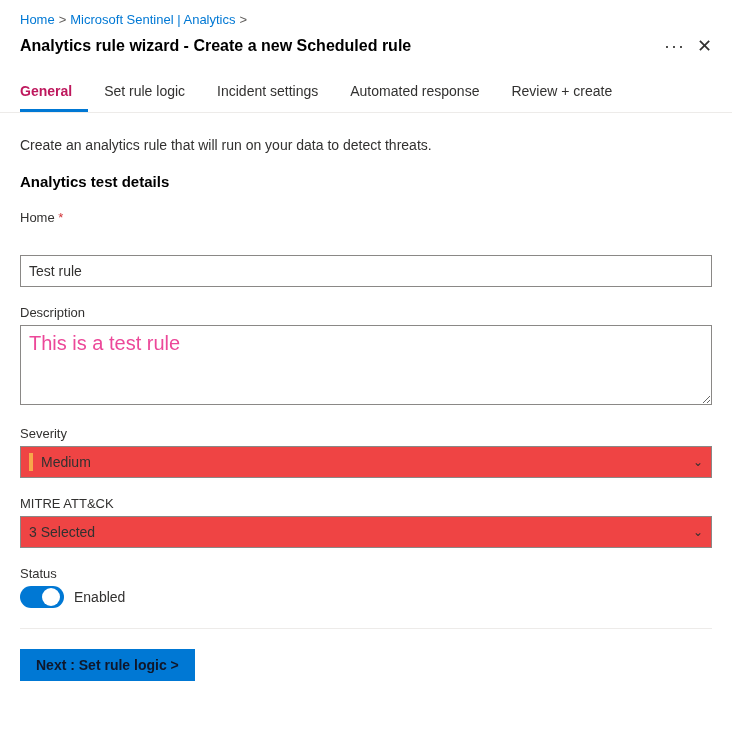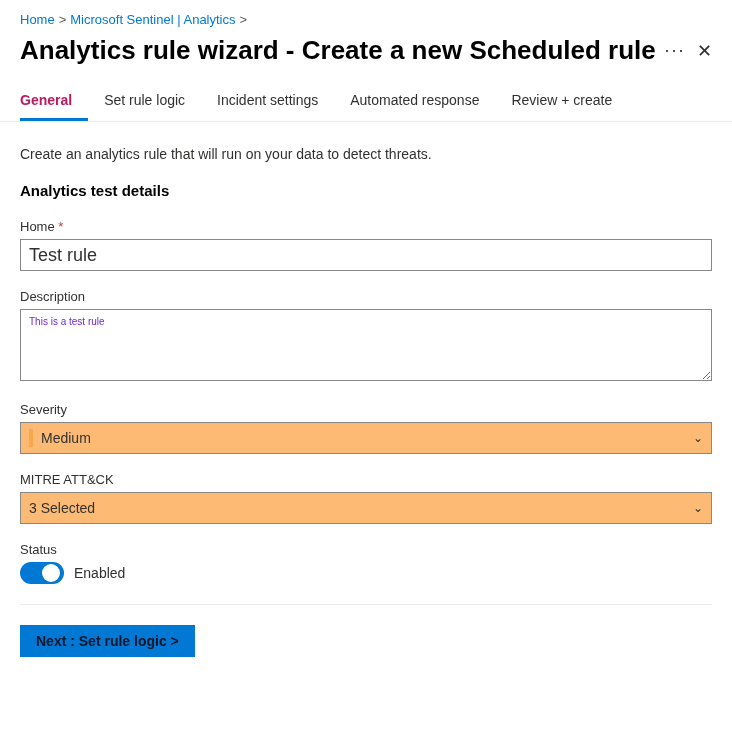--- a/index.html
+++ b/index.html
@@ -25,21 +25,21 @@
     .breadcrumb-sep {
       color: #605e5c;
     }
     .page-title-row {
       display: flex;
       align-items: center;
       justify-content: space-between;
       padding: 0 20px 16px;
     }
     .page-title {
-      font-size: 26px;
+      font-size: 16px;
       font-weight: 600;
       color: #000;
     }
     .title-actions {
       display: flex;
       align-items: center;
       gap: 12px;
     }
     .ellipsis-btn {
       background: none;
@@ -107,45 +107,46 @@
       display: block;
     }
     .required-star {
       color: #d13438;
     }
     .text-input {
       width: 100%;
       height: 32px;
       border: 1px solid #8a8886;
       padding: 0 8px;
-      font-size: 18px;
+      font-size: 14px;
       font-family: inherit;
       color: #323130;
       outline: none;
+      margin-top: 25px;
     }
     .textarea-input {
       width: 100%;
-      height: 72px;
+      height: 80px;
       border: 1px solid #8a8886;
       padding: 6px 8px;
-      font-size: 10px;
-      font-family: inherit;
-      color: #6d28d9;
+      font-size: 20px;
+      font-family: inherit;
+      color: #ec4899;
       resize: vertical;
       outline: none;
     }
     .select-display {
       width: 100%;
       height: 32px;
       border: 1px solid #8a8886;
       padding: 0 32px 0 8px;
       font-size: 14px;
       font-family: inherit;
       color: #323130;
-      background: #fdba74;
+      background: #ef4444;
       cursor: pointer;
       display: flex;
       align-items: center;
       position: relative;
     }
     .severity-indicator {
       width: 4px;
       height: 18px;
       background: #f7a84a;
       margin-right: 8px;

